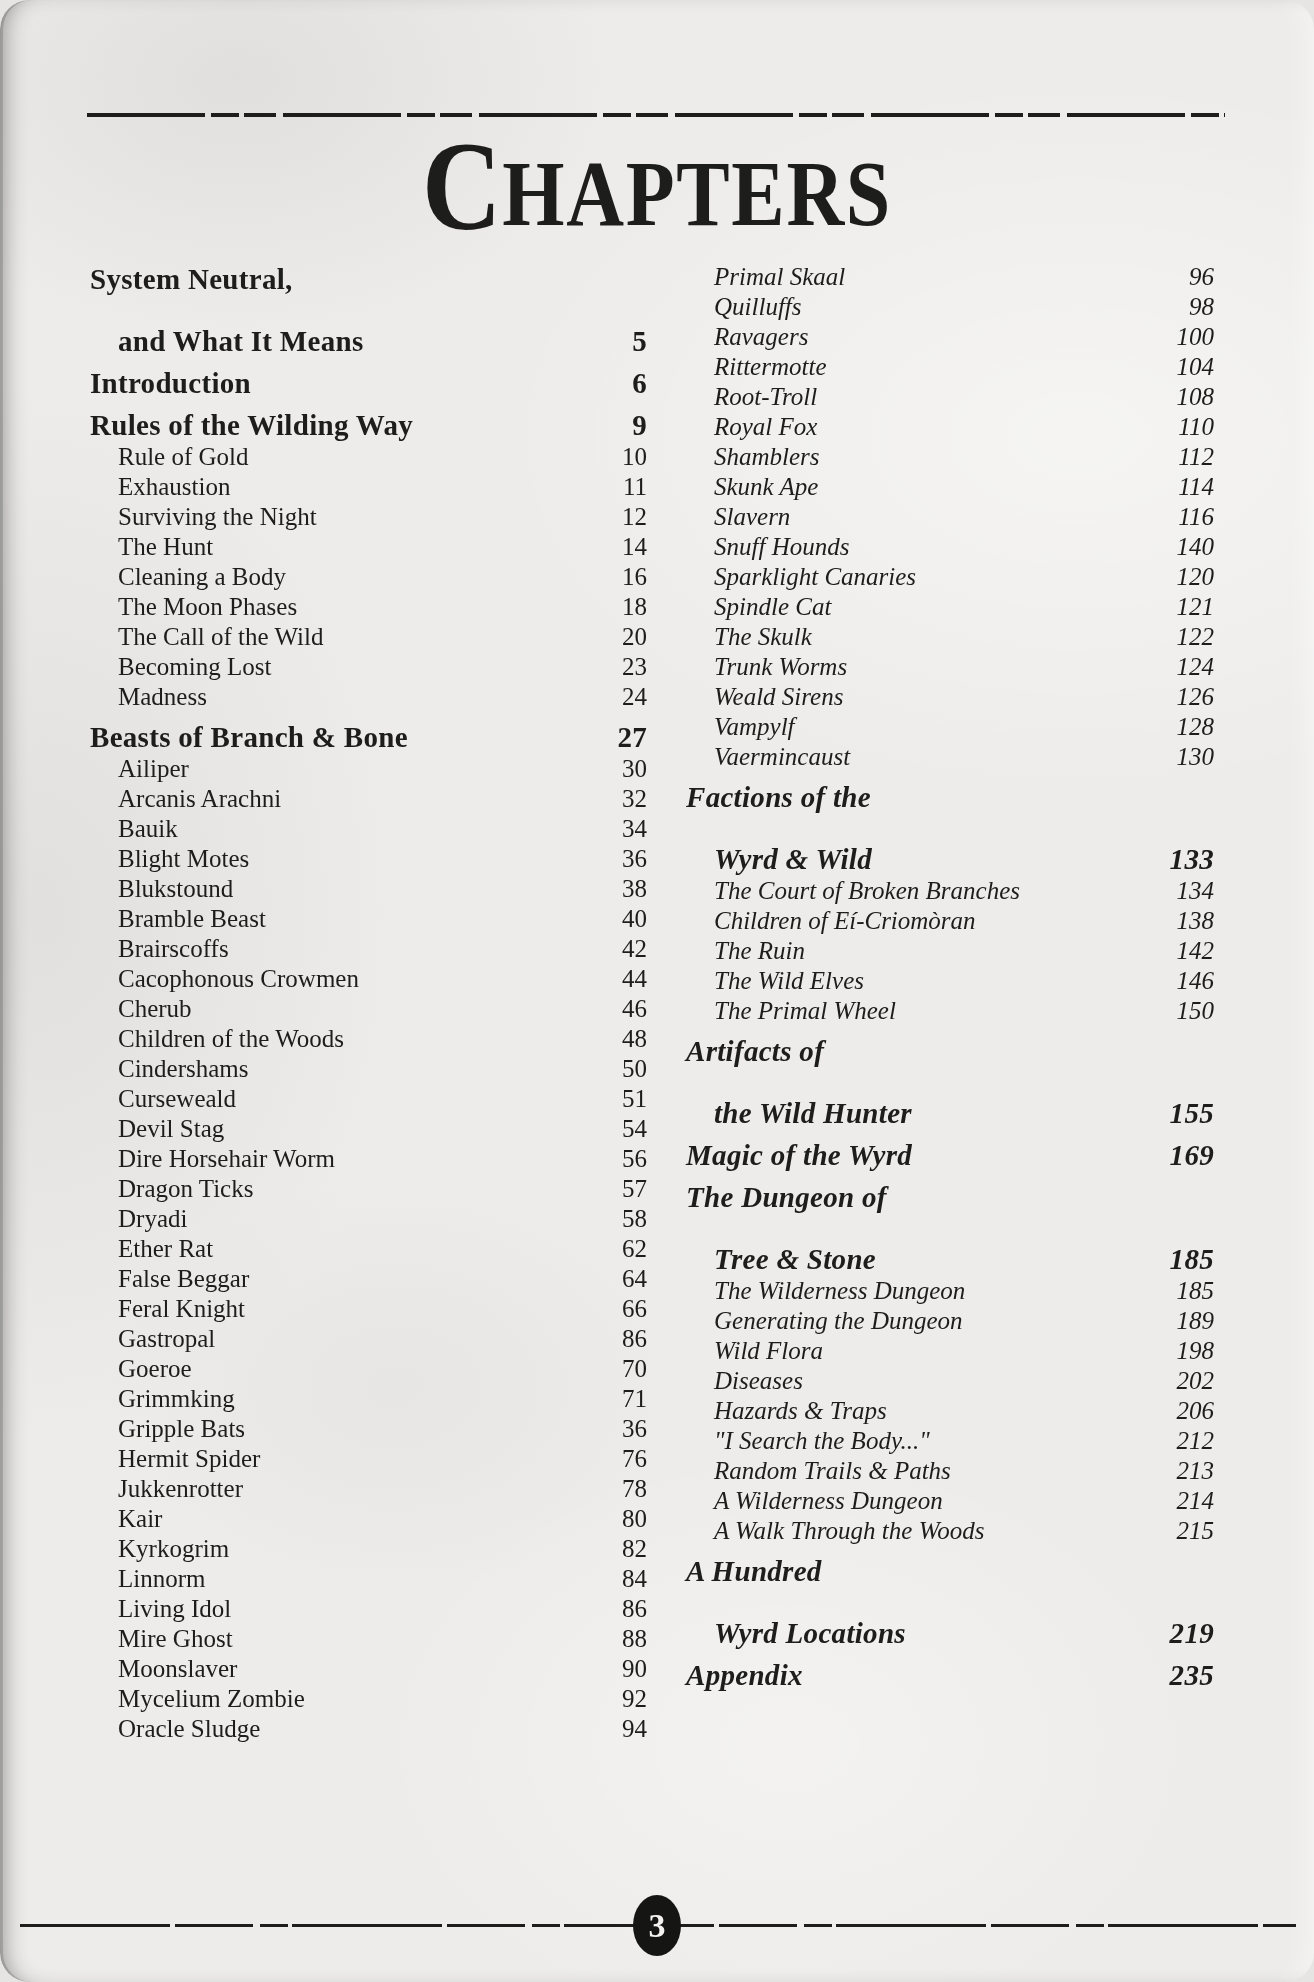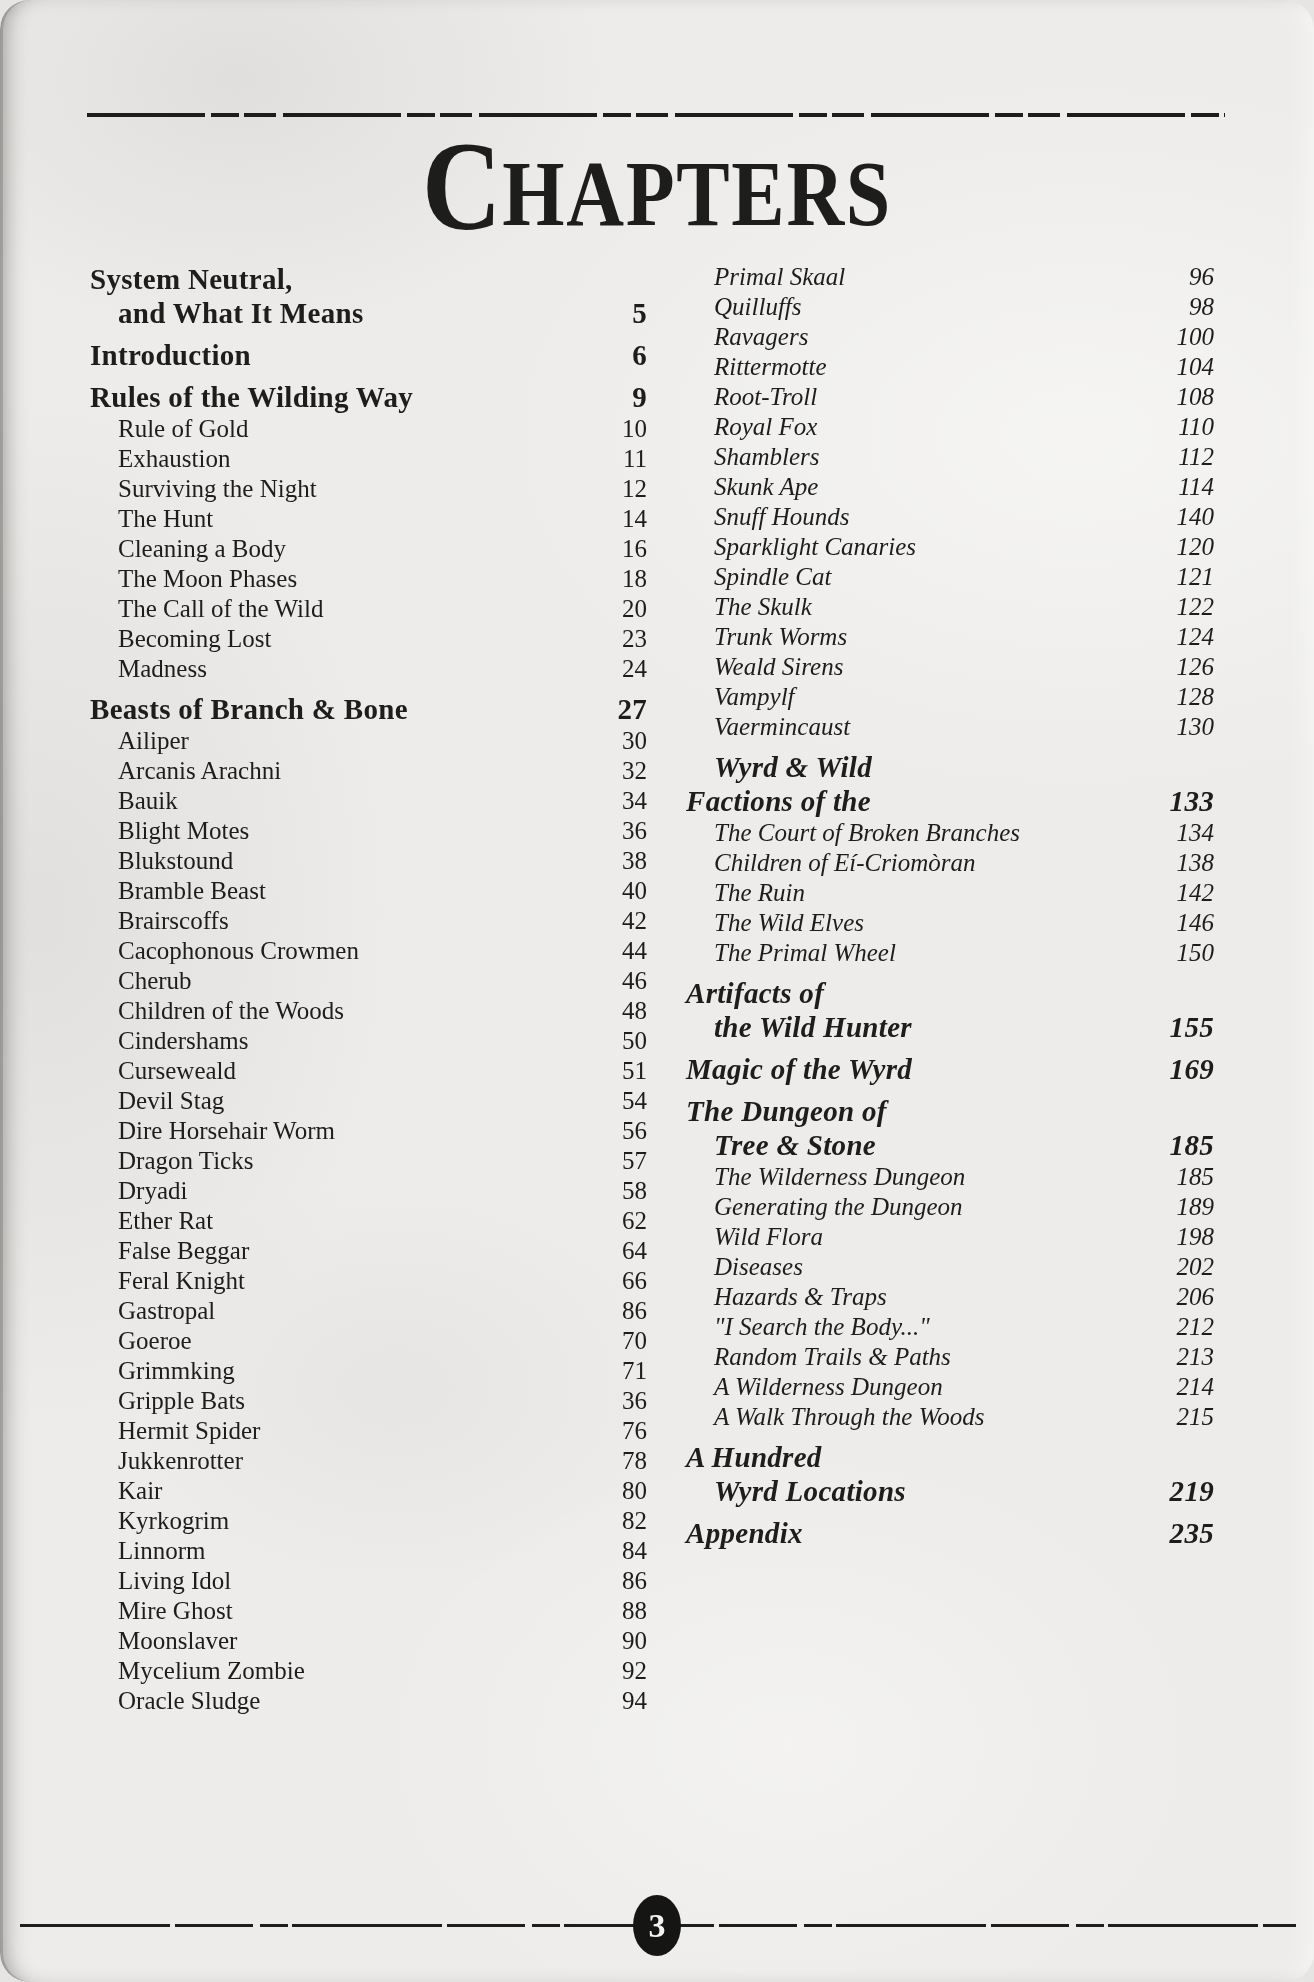--- a/index.html
+++ b/index.html
@@ -62,21 +62,21 @@
   .col{display:flex;flex-direction:column;}
   .col.left{width:557px;flex:none;}
   .col.right{flex:1;font-style:italic;}
   .row{display:flex;align-items:flex-end;}
   .row .lab{flex:1;}
   .row .pg{margin-left:10px;white-space:nowrap;}
   .row.sub{font-size:25px;line-height:30px;}
   .row.sub .ln{padding-left:28px;}
   .row.h1{font-weight:bold;font-size:29px;line-height:34px;margin-top:8px;letter-spacing:0.3px;}
   .row.h1:first-child{margin-top:0;}
-  .row.h1 .ln.wrap{padding-left:28px;}
+  .row.h1 .ln.wrap{padding-left:28px;margin-top:28px;}
   .rule-bottom{
     position:absolute;left:20px;right:18px;top:1924px;height:3px;
     background:repeating-linear-gradient(90deg,
       var(--ink) 0 150px, transparent 150px 155px,
       var(--ink) 155px 233px, transparent 233px 240px,
       var(--ink) 240px 268px, transparent 268px 272px);
   }
   .page-badge{
     position:absolute;top:1895px;left:633px;
     width:48px;height:61px;
@@ -421,20 +421,26 @@
           <div class="pg">112</div>
         </div>
         <div class="row sub">
           <div class="lab">
             <div class="ln">Skunk Ape</div>
           </div>
           <div class="pg">114</div>
         </div>
         <div class="row sub">
           <div class="lab">
+            <div class="ln">Slavern</div>
+          </div>
+          <div class="pg">116</div>
+        </div>
+        <div class="row sub">
+          <div class="lab">
             <div class="ln">Snuff Hounds</div>
           </div>
           <div class="pg">140</div>
         </div>
         <div class="row sub">
           <div class="lab">
             <div class="ln">Sparklight Canaries</div>
           </div>
           <div class="pg">120</div>
         </div>
@@ -469,22 +475,22 @@
           <div class="pg">128</div>
         </div>
         <div class="row sub">
           <div class="lab">
             <div class="ln">Vaermincaust</div>
           </div>
           <div class="pg">130</div>
         </div>
         <div class="row h1">
           <div class="lab">
+            <div class="ln">Factions of the</div>
             <div class="ln wrap">Wyrd &amp; Wild</div>
-            <div class="ln">Factions of the</div>
           </div>
           <div class="pg">133</div>
         </div>
         <div class="row sub">
           <div class="lab">
             <div class="ln">The Court of Broken Branches</div>
           </div>
           <div class="pg">134</div>
         </div>
         <div class="row sub">

